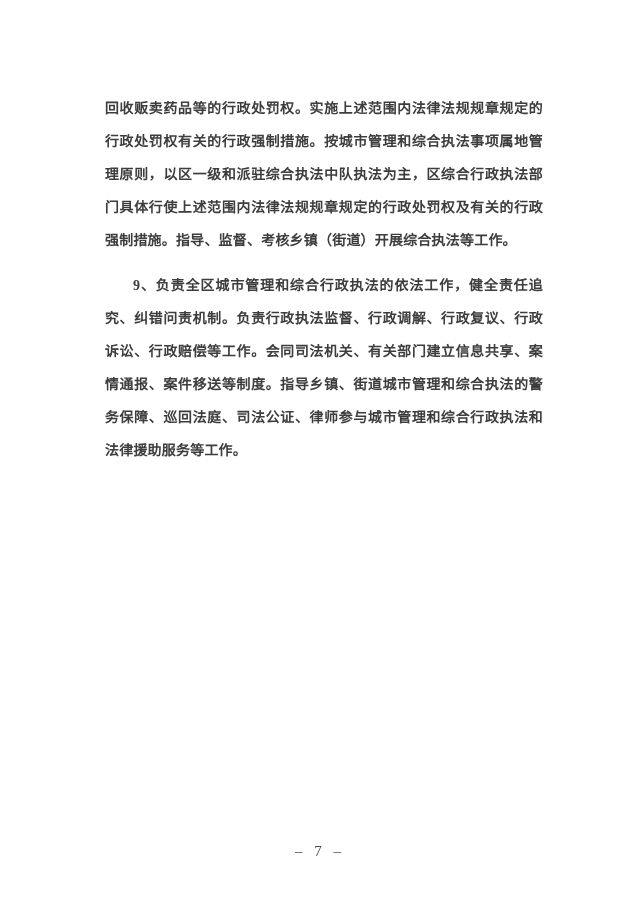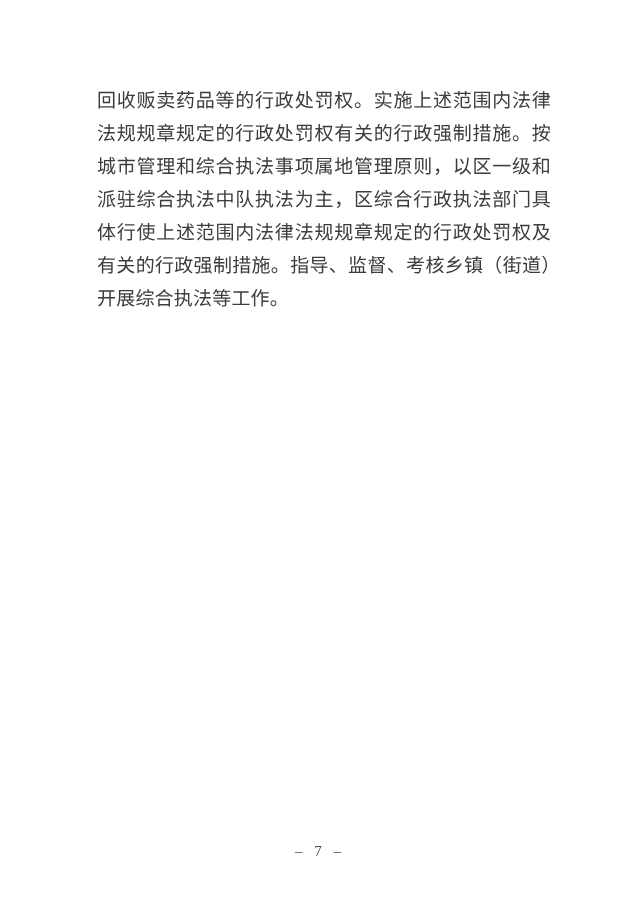--- a/index.html
+++ b/index.html
@@ -22,30 +22,31 @@
     height: 906px;
     background: #ffffff;
   }
   .text-block {
     position: absolute;
     top: 80px;
     left: 93px;
     width: 462px;
   }
   .text-block p {
-    margin: 4px;
+    margin: 12px;
     padding: 0;
-    font-size: 19px;
+    font-size: 14px;
     line-height: 33px;
     color: #3d3d3d;
     text-align: justify;
     text-align-last: left;
     text-justify: inter-character;
     letter-spacing: 0.2px;
     word-break: break-all;
+    font-weight: bold;
   }
   .text-block p.indented {
     text-indent: 2em;
   }
   .page-footer {
     position: absolute;
     top: 840px;
     left: 0;
     width: 640px;
     text-align: center;
@@ -54,15 +55,16 @@
     color: #4a4a4a;
     letter-spacing: 4px;
   }
 </style>
 </head>
 <body>
 
 <div class="doc-page">
   <div class="text-block">
     <p>回收贩卖药品等的行政处罚权。实施上述范围内法律法规规章规定的行政处罚权有关的行政强制措施。按城市管理和综合执法事项属地管理原则，以区一级和派驻综合执法中队执法为主，区综合行政执法部门具体行使上述范围内法律法规规章规定的行政处罚权及有关的行政强制措施。指导、监督、考核乡镇（街道）开展综合执法等工作。</p>
+    <p class="indented">9、负责全区城市管理和综合行政执法的依法工作，健全责任追究、纠错问责机制。负责行政执法监督、行政调解、行政复议、行政诉讼、行政赔偿等工作。会同司法机关、有关部门建立信息共享、案情通报、案件移送等制度。指导乡镇、街道城市管理和综合执法的警务保障、巡回法庭、司法公证、律师参与城市管理和综合行政执法和法律援助服务等工作。</p>
   </div>
   <div class="page-footer">– 7 –</div>
 </div>
 
 </body></html>

